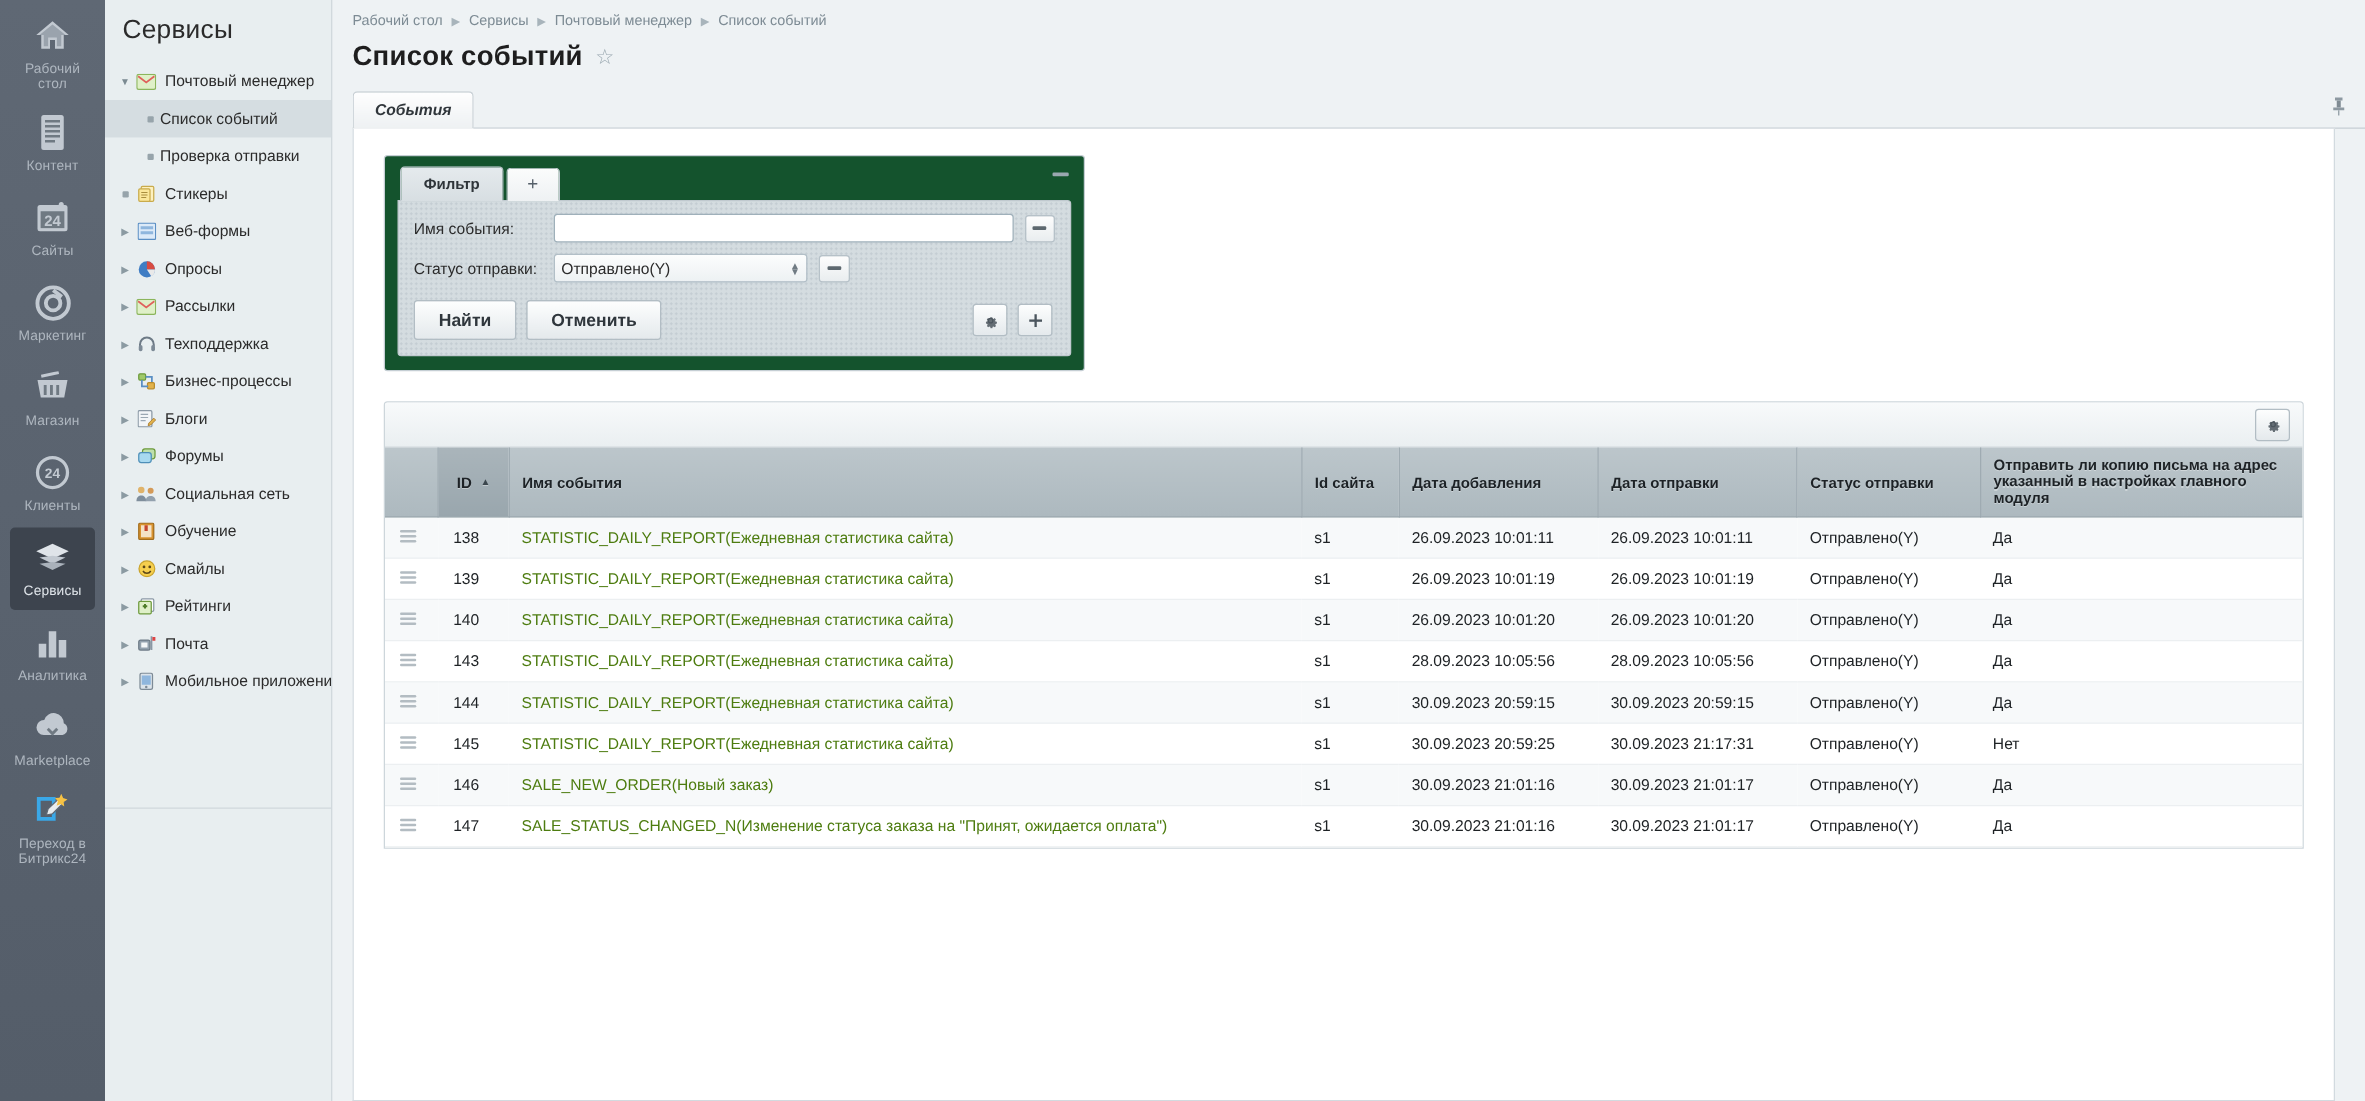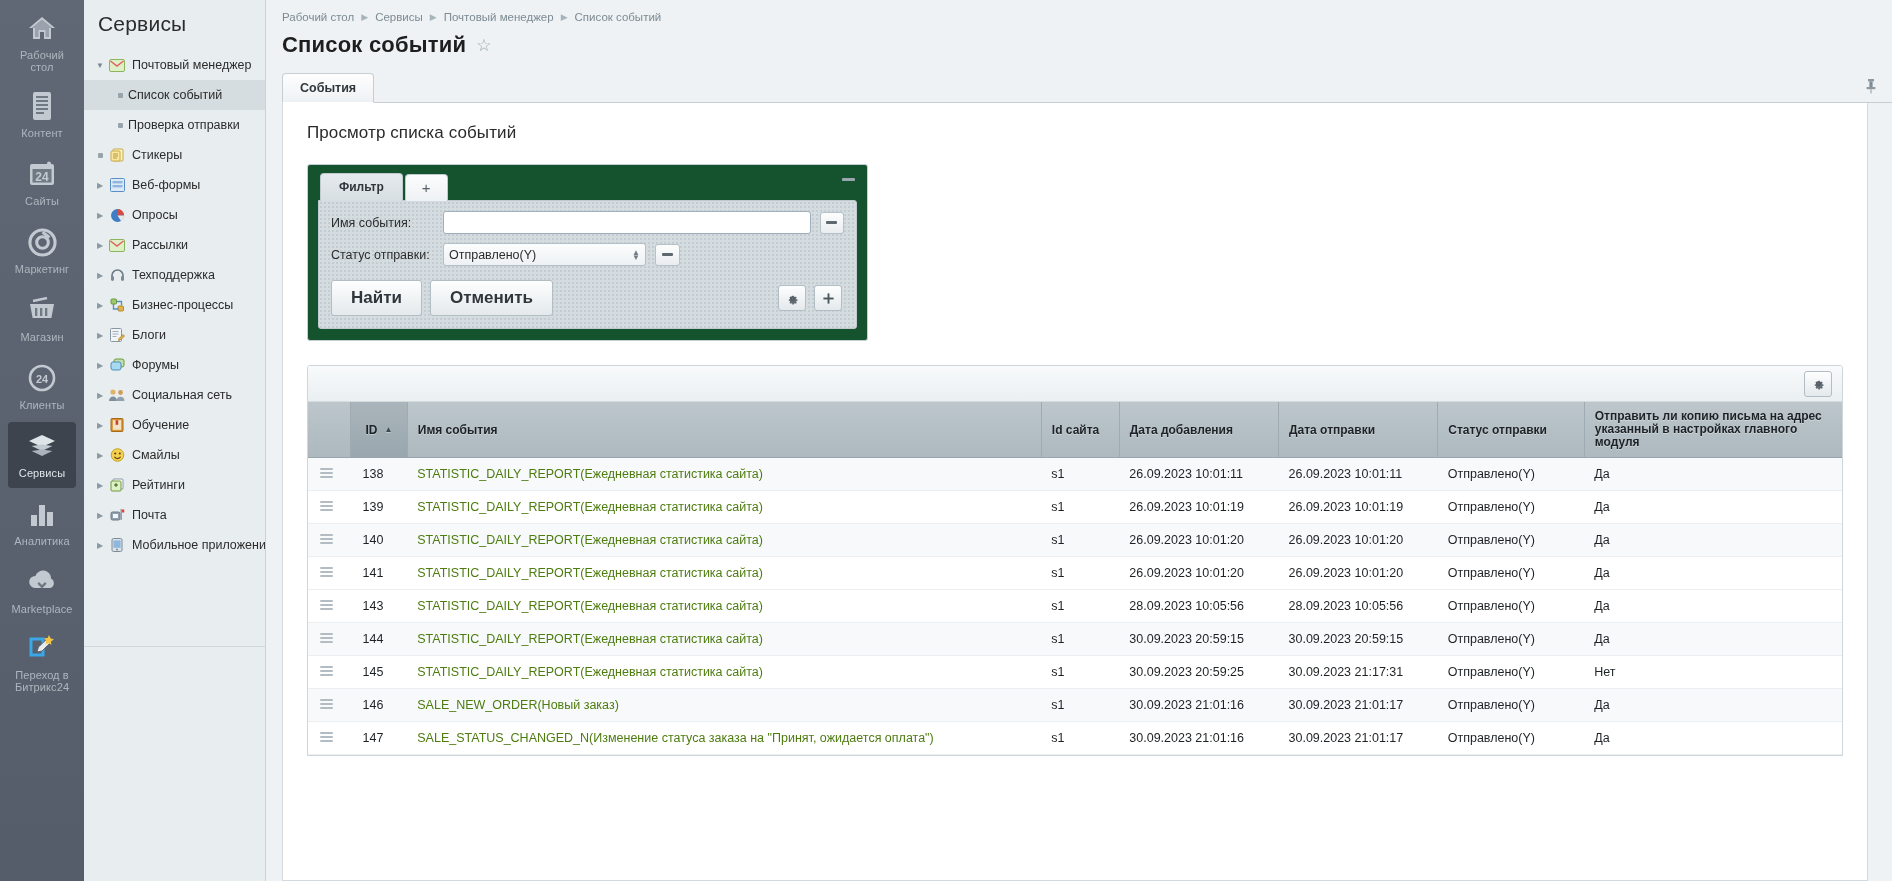--- a/index.html
+++ b/index.html
@@ -149,20 +149,21 @@
   .star { font-size: 17px; color: #9aa8b0; cursor: pointer; line-height: 1; }
 
   .tabs-row {
     display: flex;
     align-items: flex-end;
     margin: 14px 0 0 16px;
     padding-right: 24px;
     position: relative;
     border-bottom: 1px solid #c6ced3;
     height: 31px;
+    font-style: italic;
   }
   .tab {
     background: linear-gradient(to bottom, #fefefe, #eef1f3);
     border: 1px solid #c6ced3;
     border-bottom: 1px solid #fff;
     border-radius: 4px 4px 0 0;
     font-size: 12.5px;
     font-weight: bold;
     color: #30363b;
     padding: 7px 17px 7px;
@@ -302,21 +303,21 @@
   .fbtn-row {
     display: flex;
     align-items: center;
     margin-top: 14px;
     position: relative;
   }
   .btn {
     border: 1px solid #b2bdc4;
     border-radius: 3px;
     background: linear-gradient(to bottom, #fdfefe, #e4e9ec);
-    font-size: 17px;
+    font-size: 14px;
     font-weight: bold;
     color: #2f363c;
     padding: 7px 19px;
     cursor: pointer;
     margin-right: 8px;
     font-family: "Liberation Sans", sans-serif;
   }
   .sq-btn {
     width: 28px; height: 26px;
     border: 1px solid #b2bdc4;
@@ -717,21 +718,20 @@
       <svg width="14" height="16" viewBox="0 0 14 16">
         <rect x="4" y="1" width="6" height="2.4" fill="#8d99a1"></rect>
         <rect x="5.4" y="3.4" width="3.2" height="5.6" fill="#7f8b93"></rect>
         <rect x="2.6" y="9" width="8.8" height="2.2" fill="#8d99a1"></rect>
         <rect x="6.5" y="11.2" width="1" height="4.2" fill="#8d99a1"></rect>
       </svg>
     </div>
   </div>
 
   <div class="content-card">
-    <div class="card-heading">Просмотр списка событий</div>
 
     <div class="filter-wrap">
       <div class="filter-tabs">
         <div class="ftab">Фильтр</div>
         <div class="ftab plus">+</div>
       </div>
       <div class="collapse-btn"></div>
 
       <div class="filter-body">
         <div class="frow">
@@ -821,30 +821,20 @@
               <td class="c-name"><a>STATISTIC_DAILY_REPORT(Ежедневная статистика сайта)</a></td>
               <td class="c-site">s1</td>
               <td class="c-date">26.09.2023 10:01:19</td>
               <td class="c-date">26.09.2023 10:01:19</td>
               <td class="c-status">Отправлено(Y)</td>
               <td class="c-copy">Да</td>
             </tr>
             <tr class="odd">
               <td class="c-grip"><span class="grip"><i></i><i></i><i></i></span></td>
               <td class="c-id">140</td>
-              <td class="c-name"><a>STATISTIC_DAILY_REPORT(Ежедневная статистика сайта)</a></td>
-              <td class="c-site">s1</td>
-              <td class="c-date">26.09.2023 10:01:20</td>
-              <td class="c-date">26.09.2023 10:01:20</td>
-              <td class="c-status">Отправлено(Y)</td>
-              <td class="c-copy">Да</td>
-            </tr>
-            <tr class="even">
-              <td class="c-grip"><span class="grip"><i></i><i></i><i></i></span></td>
-              <td class="c-id">141</td>
               <td class="c-name"><a>STATISTIC_DAILY_REPORT(Ежедневная статистика сайта)</a></td>
               <td class="c-site">s1</td>
               <td class="c-date">26.09.2023 10:01:20</td>
               <td class="c-date">26.09.2023 10:01:20</td>
               <td class="c-status">Отправлено(Y)</td>
               <td class="c-copy">Да</td>
             </tr>
             <tr class="even">
               <td class="c-grip"><span class="grip"><i></i><i></i><i></i></span></td>
               <td class="c-id">143</td>

